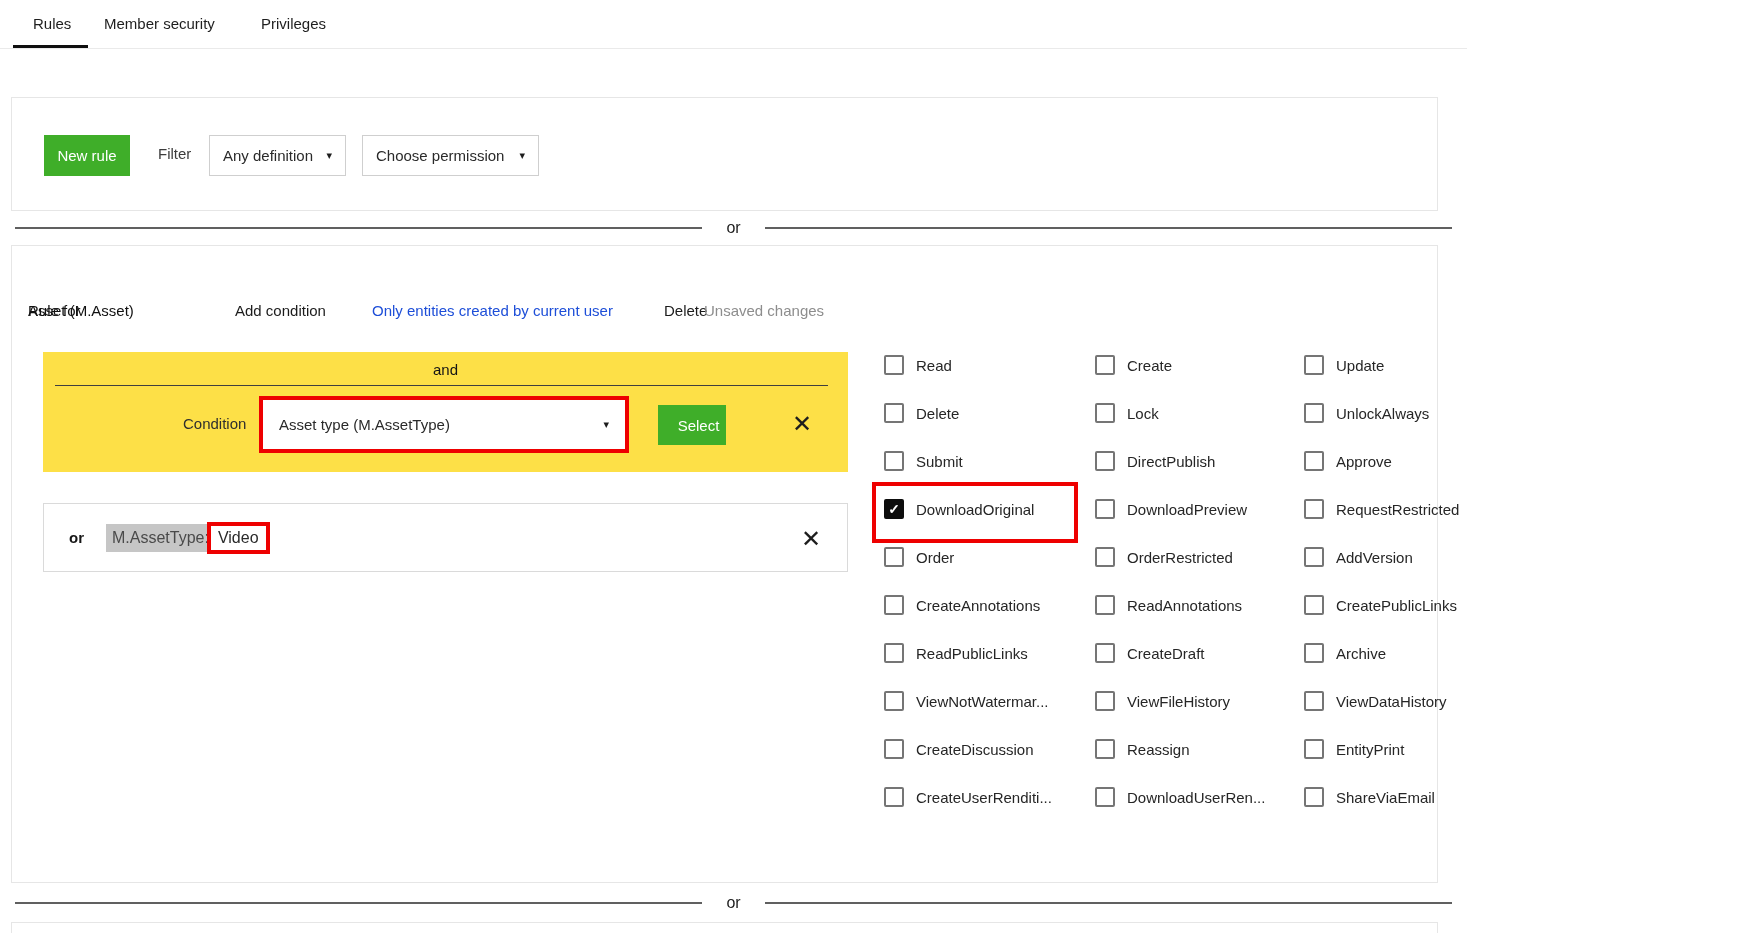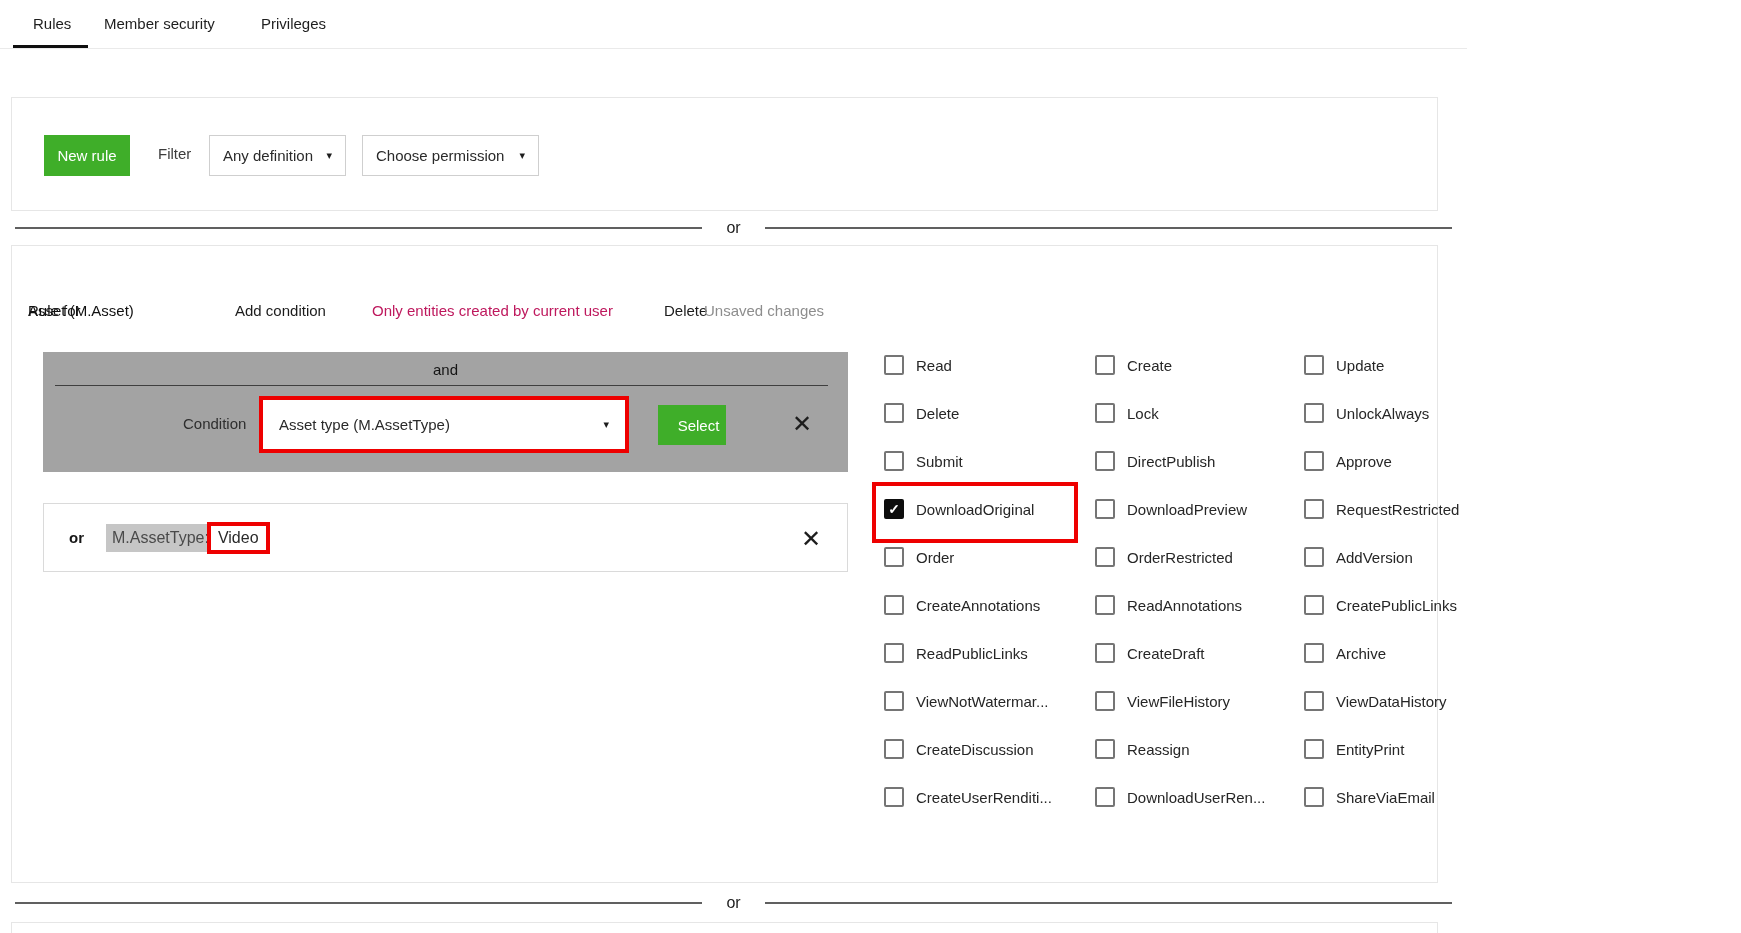--- a/index.html
+++ b/index.html
@@ -34,25 +34,25 @@
   .divider-top { top:220px; }
   .divider-bottom { top:895px; }
   .divider .line { flex:1; height:2px; background:#606060; }
   .divider .or-label { padding:0 24px; font-size:16px; color:#1c1c1c; }
   
   .rule-header { position:absolute; top:56px; left:0; right:0; height:20px; font-size:15px; }
   .rule-header span, .rule-header a { position:absolute; white-space:nowrap; }
   .rh-title { left:16px; color:#111; }
   .rh-title b { font-weight:400; }
   .rh-add { left:223px; color:#1b1b1b; cursor:pointer; }
-  .rh-only { left:360px; color:#be185d; cursor:pointer; }
+  .rh-only { left:360px; color:#1d4ed8; cursor:pointer; }
   .rh-delete { left:652px; color:#1b1b1b; cursor:pointer; }
   .rh-unsaved { left:692px; color:#8d8d8d; }
   
-  .cond-panel { position:absolute; left:31px; top:106px; width:805px; height:120px; background:#a3a3a3; }
+  .cond-panel { position:absolute; left:31px; top:106px; width:805px; height:120px; background:#fde047; }
   .cond-and { position:absolute; top:9px; left:0; right:0; text-align:center; font-size:15px; color:#151515; }
   .cond-line { position:absolute; left:12px; right:20px; top:33px; height:1px; background:#3f3f3f; }
   .cond-label { position:absolute; left:140px; top:63px; font-size:15px; color:#2e2e2e; }
   .red-box { border:4px solid #ee0000; }
   .cond-select-wrap { position:absolute; left:216px; top:44px; width:370px; height:57px; background:#fff;
                       display:flex; align-items:center; justify-content:space-between; padding:8px 16px; cursor:pointer; }
   .cond-select-text { font-size:15px; color:#2a2a2a; white-space:nowrap; }
   .select-btn { left:615px; top:53px; width:68px; height:40px;padding-left:13px; }
   .close-x { position:absolute; font-size:24px; font-weight:300; color:#1d1d1d; cursor:pointer; line-height:1; }
   .cond-close { left:749px; top:60px; }

